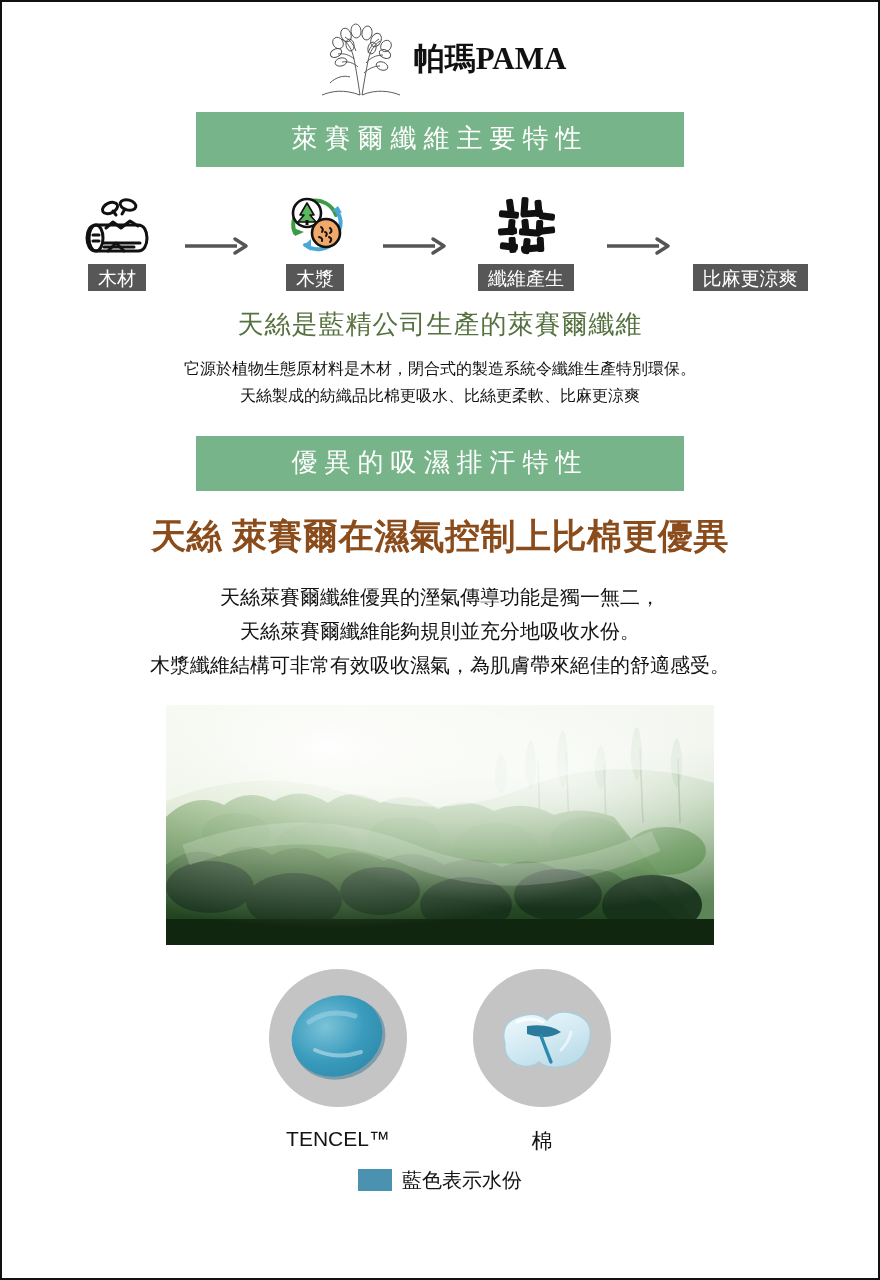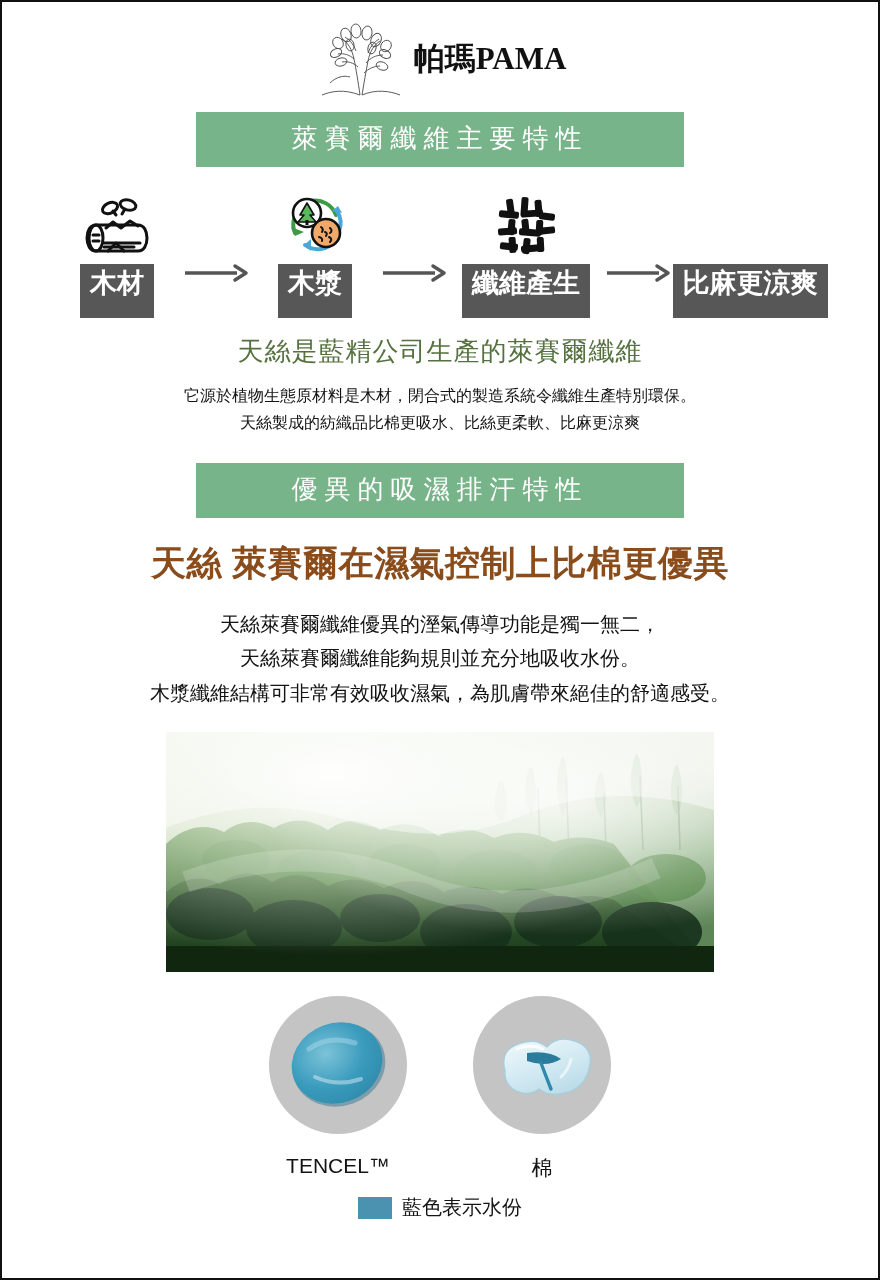--- a/index.html
+++ b/index.html
@@ -60,22 +60,22 @@
     padding:0 26px;
     box-sizing:border-box;
   }
   .flow-step{
     display:flex;flex-direction:column;align-items:center;
     width:124px;
   }
   .flow-icon{height:68px;display:flex;align-items:flex-end;justify-content:center;}
   .flow-label{
     background:#575757;color:#fff;
-    font-size:27px;font-weight:700;
-    padding:5px 10px 21px 10px;
+    font-size:19px;font-weight:400;
+    padding:5px 10px 2px 10px;
     margin-top:7px;
     white-space:nowrap;
     line-height:1.05;
   }
   .flow-step.wide{width:150px;}
   .arrow{
     width:74px;height:70px;
     display:flex;align-items:center;justify-content:center;
     margin-bottom:10px;
   }

